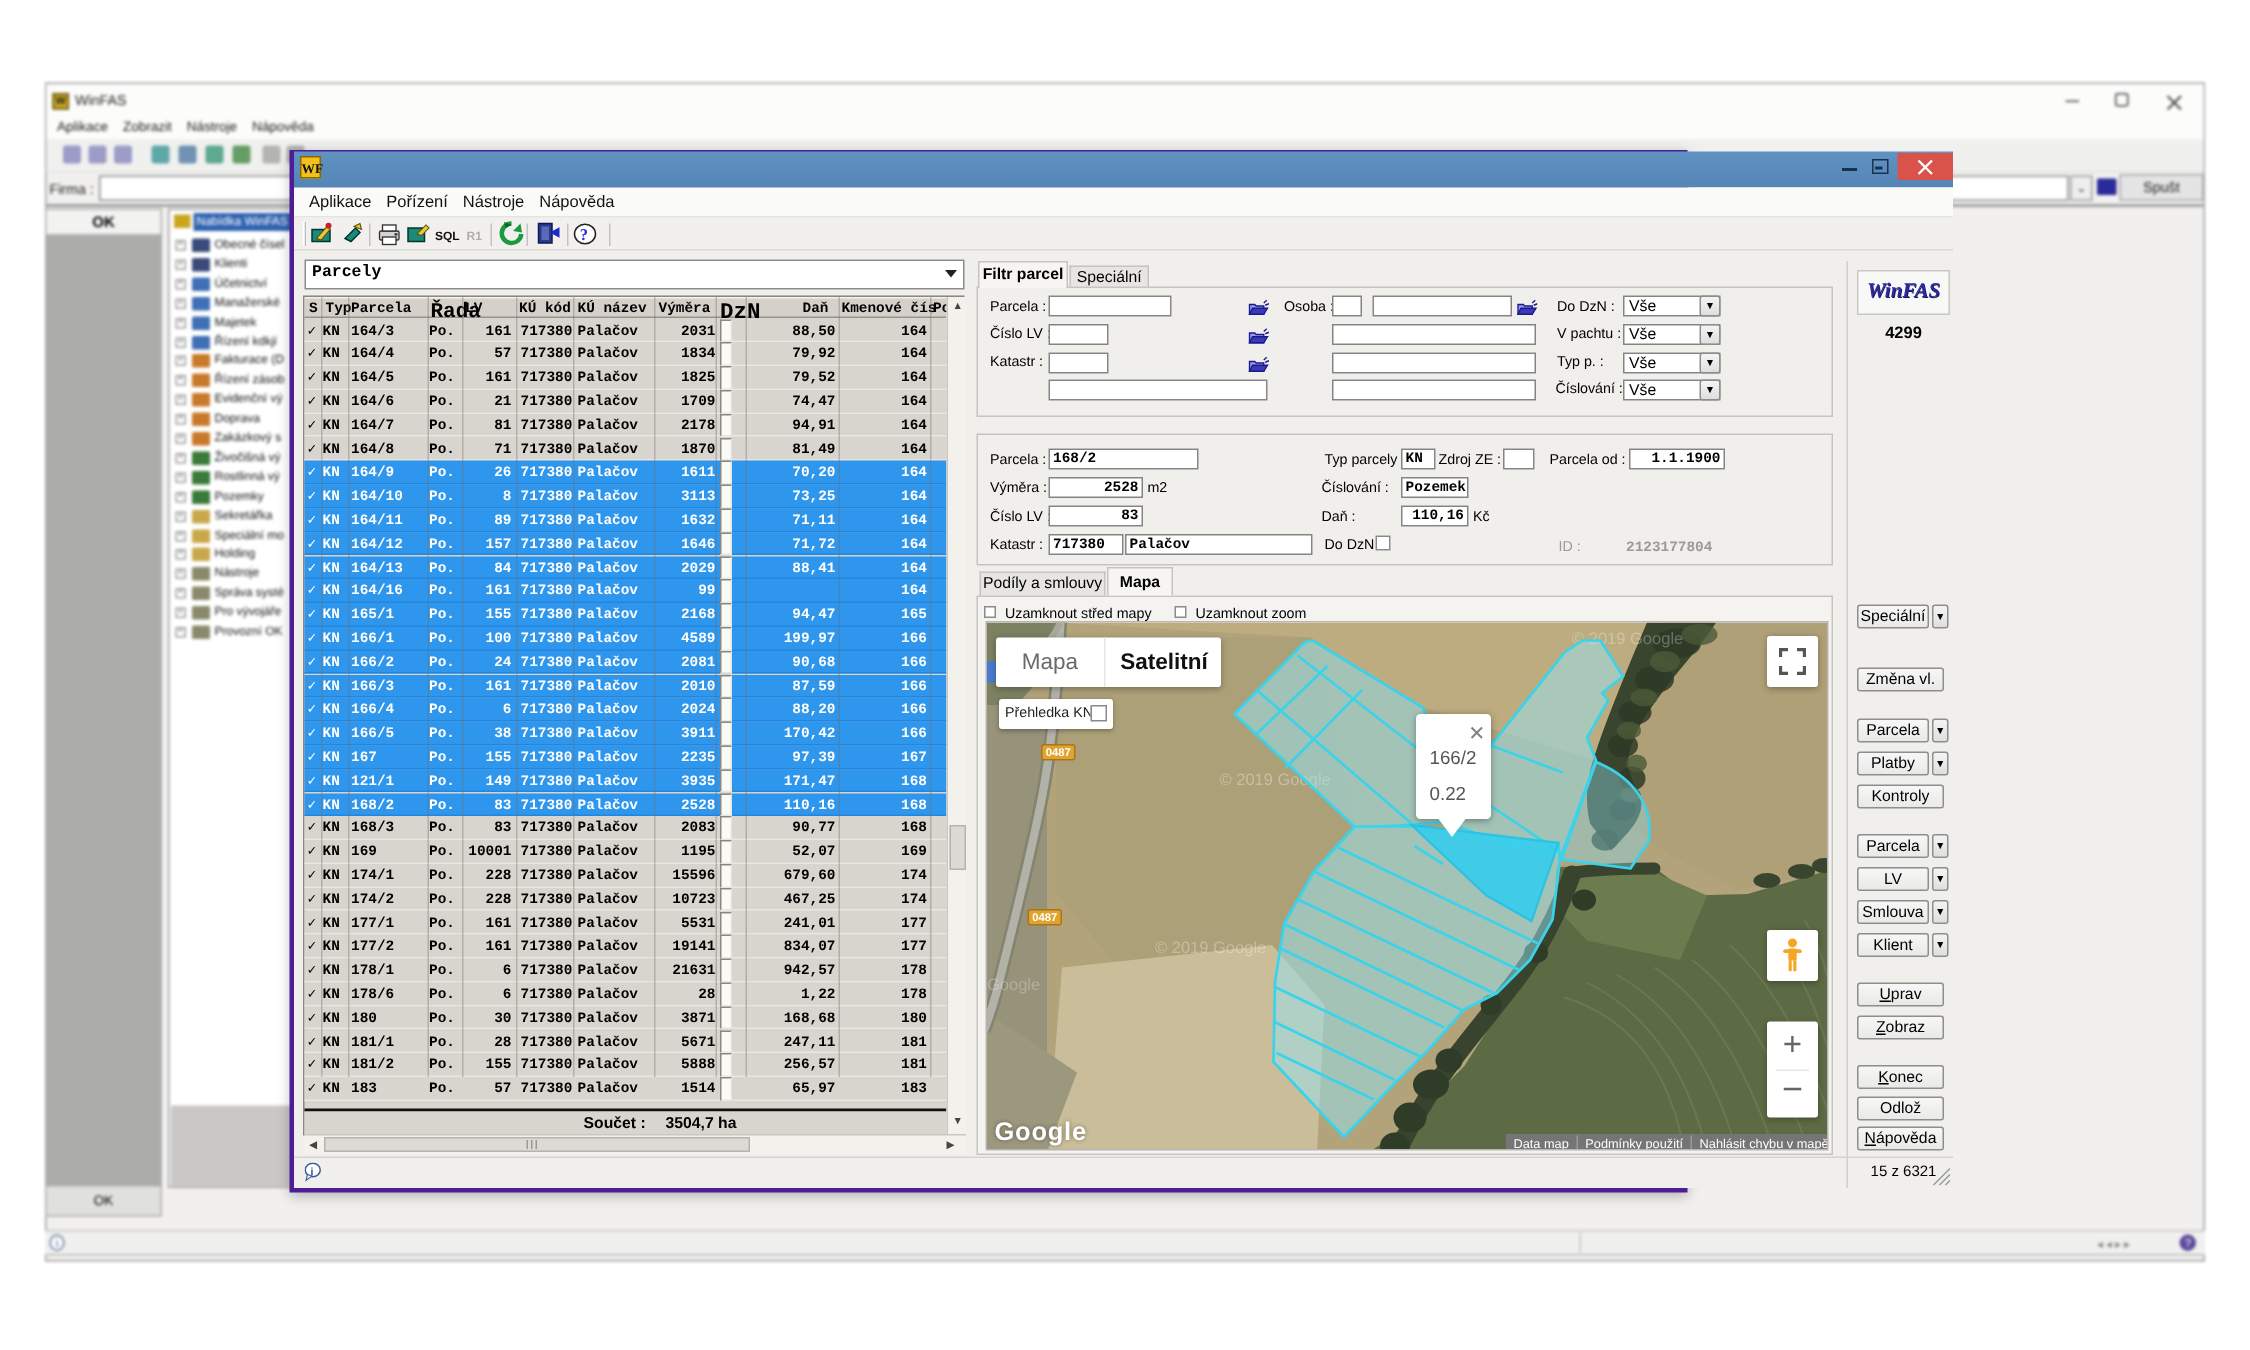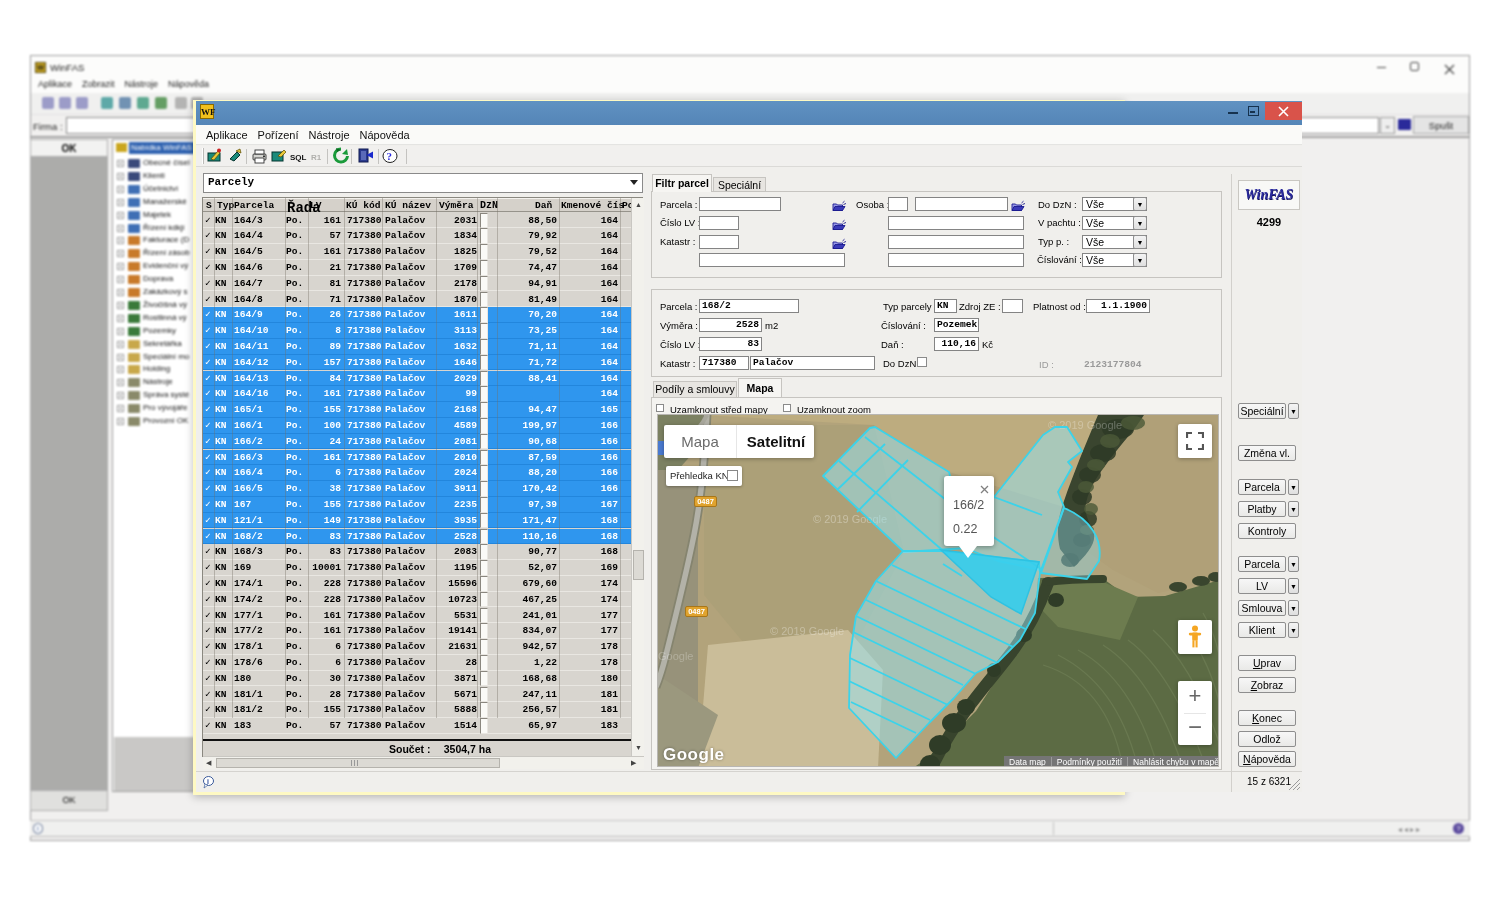--- a/index.html
+++ b/index.html
@@ -1,17 +1,17 @@
 <!DOCTYPE html>
 <html><head><meta charset="utf-8"><style>
 *{margin:0;padding:0;box-sizing:border-box}
 body{width:1500px;height:900px;background:#fff;font-family:"Liberation Sans",sans-serif;position:relative;overflow:hidden}
 .ab{position:absolute}
 #bg{position:absolute;left:30px;top:55px;width:1440px;height:786px;filter:blur(1.1px)}
-#win{position:absolute;left:193px;top:100px;width:932px;height:695px;background:#fef9c3;box-shadow:0 2px 8px rgba(0,0,0,.25)}
+#win{position:absolute;left:193px;top:100px;width:932px;height:695px;background:#4c1d95;box-shadow:0 2px 8px rgba(0,0,0,.25)}
 #tbar{position:absolute;left:3px;top:1px;width:1106px;height:24px;background:linear-gradient(#6092c2,#5485b7)}
 #winc{position:absolute;left:3px;top:25px;width:1106px;height:667px;background:#f0efec;overflow:hidden}
 .fld{position:absolute;background:#fff;border:1px solid #848484;font-family:"Liberation Mono",monospace;font-size:9.6px;font-weight:bold;line-height:11px;padding:0 2px;white-space:nowrap;overflow:hidden}
 .lab{position:absolute;font-size:9.5px;color:#000;white-space:nowrap}
 .cb{position:absolute;width:10px;height:10px;background:#fff;border:1px solid #8a8a8a}
 .btn{position:absolute;background:linear-gradient(#f7f7f7,#e9e9e7);border:1px solid #8e8e8e;border-radius:2px;font-size:10.5px;text-align:center;color:#000}
 .drp{position:absolute;background:linear-gradient(#f4f4f4,#dfdfdf);border:1px solid #8e8e8e;border-radius:2px;text-align:center;color:#000;font-size:7px}
 .gbox{position:absolute;border:1px solid #c6c4c0;background:#f0efec}
 .mono{font-family:"Liberation Mono",monospace;font-weight:bold}
 .row{position:absolute;left:0;width:428px;height:15.8px;font-family:"Liberation Mono",monospace;font-size:9.6px;font-weight:bold;line-height:15.8px;white-space:nowrap}
@@ -192,21 +192,21 @@
       <div class="ab" style="left:6px;top:72px;width:441px;height:560px;background:#d8d5cf;border:1px solid #8a8880">
         <div class="ab" style="left:0;top:0;width:428px;height:14px;background:#d5d1ca;border-bottom:1px solid #96938b;box-shadow:inset 0 1px 0 #f4f2ee">
           <span class="ab mono" style="left:3px;top:1.5px;font-size:9.6px">S</span>
           <span class="ab mono" style="left:14px;top:1.5px;font-size:9.6px">Typ</span>
           <span class="ab mono" style="left:31px;top:1.5px;font-size:9.6px">Parcela</span>
           <span class="ab mono" style="left:84px;top:1.5px;font-size:14px">Řada</span>
           <span class="ab mono" style="left:107px;top:1.5px;font-size:9.6px">LV</span>
           <span class="ab mono" style="left:143px;top:1.5px;font-size:9.6px">KÚ kód</span>
           <span class="ab mono" style="left:182px;top:1.5px;font-size:9.6px">KÚ název</span>
           <span class="ab mono" style="left:236px;top:1.5px;font-size:9.6px">Výměra</span>
-          <span class="ab mono" style="left:277px;top:1.5px;font-size:10px">DzN</span>
+          <span class="ab mono" style="left:277px;top:1.5px;font-size:15px">DzN</span>
           <span class="ab mono" style="left:332px;top:1.5px;font-size:9.6px">Daň</span>
           <span class="ab mono" style="left:358px;top:1.5px;font-size:9.6px">Kmenové čís</span>
           <span class="ab mono" style="left:419px;top:1.5px;font-size:9.6px">Po</span>
         </div>
         <div class="row" style="top:14.5px;background:#d8d5cf;color:#000;border-bottom:1px solid #e9e7e2">
           <span class="c0">✓</span>
           <span class="c1">KN</span>
           <span class="c2">164/3</span>
           <span class="c3">Po.</span>
           <span class="c4">161</span>
@@ -722,21 +722,21 @@
       <div class="ab" style="left:886px;top:128px;width:65px;height:14px;background:#fff;border:1px solid #848484"></div>
       <div class="lab" style="left:890px;top:129px;font-size:10.5px">Vše</div>
       <div class="drp" style="left:937px;top:128px;width:14px;height:14px;line-height:13px">▼</div>
       <div class="gbox" style="left:455px;top:164px;width:571px;height:88px"></div>
       <div class="lab" style="left:464px;top:176px">Parcela :</div>
       <div class="fld" style="left:503px;top:174px;width:100px;height:14px">168/2</div>
       <div class="lab" style="left:687px;top:176px">Typ parcely :</div>
       <div class="fld" style="left:738px;top:174px;width:23px;height:14px">KN</div>
       <div class="lab" style="left:763px;top:176px">Zdroj ZE :</div>
       <div class="fld" style="left:806px;top:174px;width:21px;height:14px"></div>
-      <div class="lab" style="left:837px;top:176px">Platnost od :</div>
+      <div class="lab" style="left:837px;top:176px">Parcela od :</div>
       <div class="fld" style="left:890px;top:174px;width:64px;height:14px;text-align:right">1.1.1900</div>
       <div class="lab" style="left:464px;top:195px">Výměra :</div>
       <div class="fld" style="left:503px;top:193px;width:63px;height:14px;text-align:right">2528</div>
       <div class="lab" style="left:569px;top:195px">m2</div>
       <div class="lab" style="left:685px;top:195px">Číslování :</div>
       <div class="fld" style="left:738px;top:193px;width:45px;height:14px">Pozemek</div>
       <div class="lab" style="left:464px;top:214px">Číslo LV :</div>
       <div class="fld" style="left:503px;top:212px;width:63px;height:14px;text-align:right">83</div>
       <div class="lab" style="left:685px;top:214px">Daň :</div>
       <div class="fld" style="left:738px;top:212px;width:45px;height:14px;text-align:right">110,16</div>

